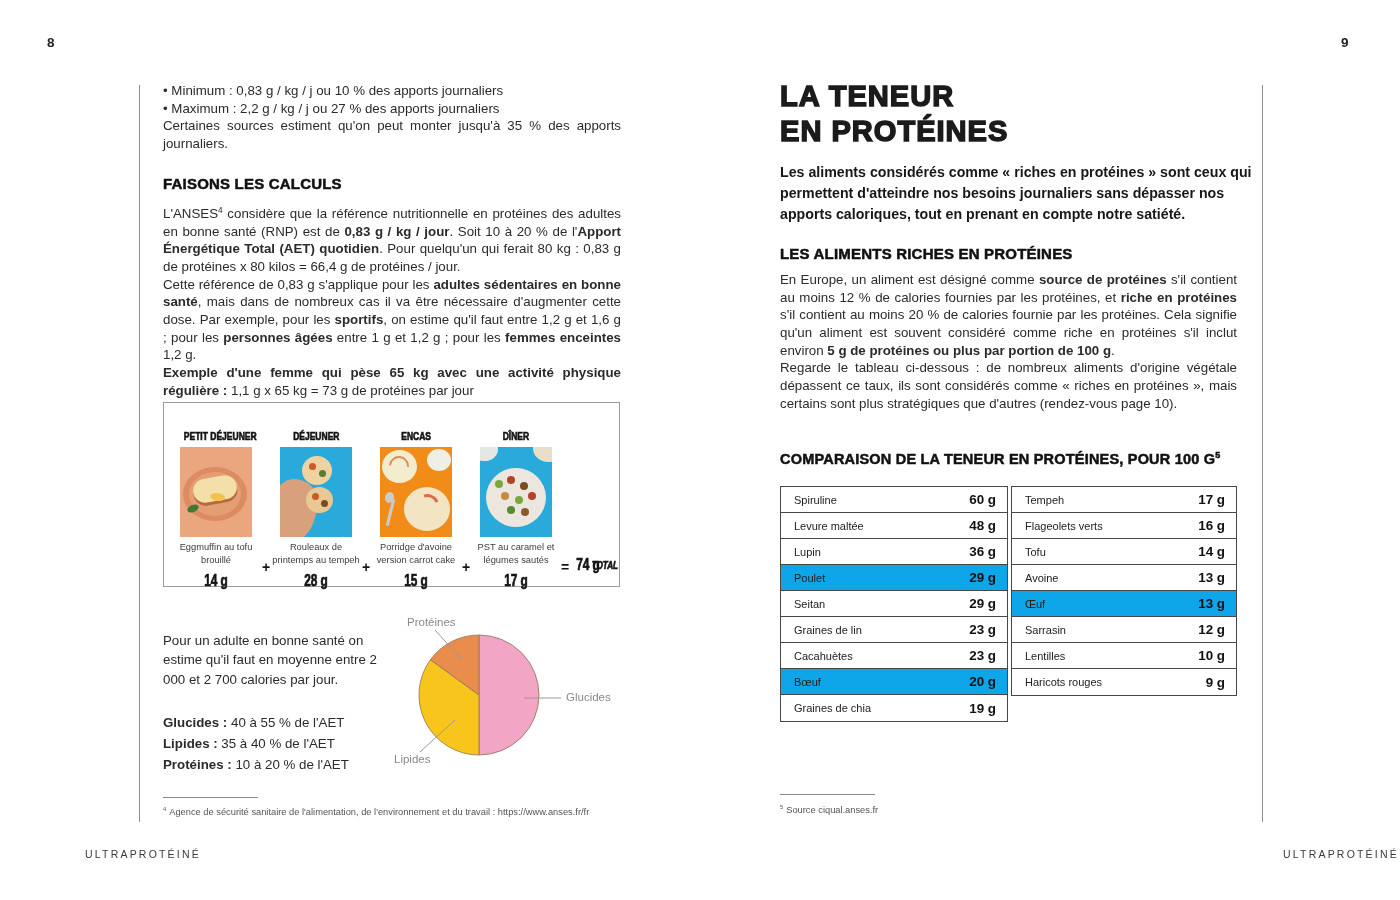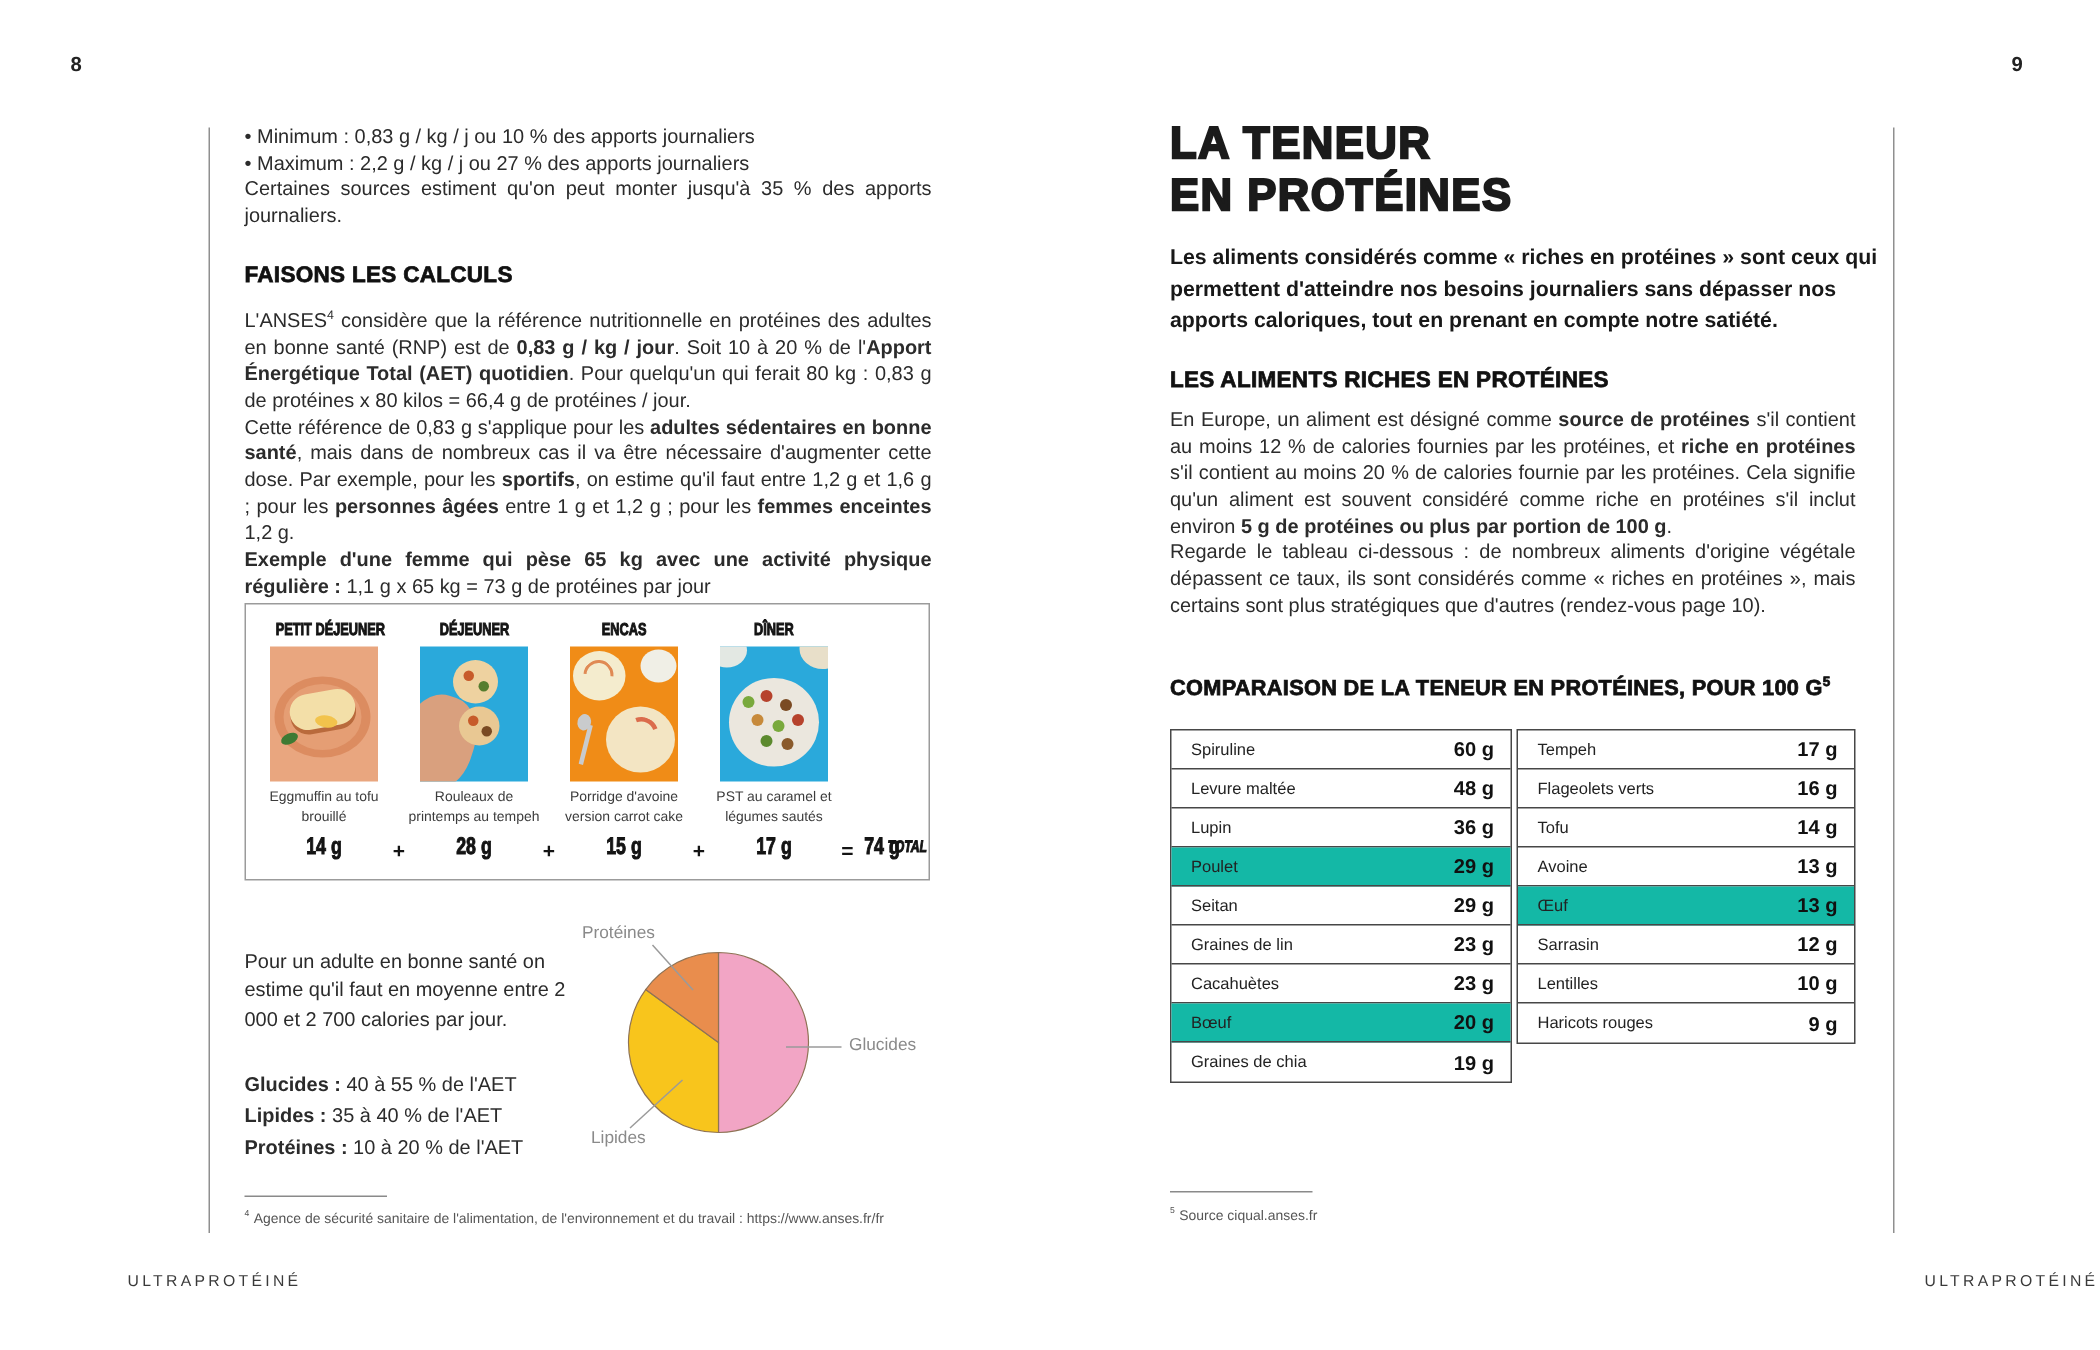--- a/index.html
+++ b/index.html
@@ -26,21 +26,21 @@
   .h-small { font-size:15px; font-weight:bold; color:#111;
              -webkit-text-stroke:0.5px #111; letter-spacing:0.2px; }
 
   #bullets { left:163px; top:82px; width:458px; }
   #calc-heading { left:163px; top:175px; }
   #calc-para { left:163px; top:205px; width:458px; }
 
   
   #meal-figure { left:163px; top:402px; width:457px; height:185px;
                  border:1px solid #9b9b9b; background:#fff; }
-  .meal-col { position:absolute; top:0; width:90px; height:100%;text-decoration:underline; }
+  .meal-col { position:absolute; top:16px; width:90px; height:100%;text-decoration:underline; }
   .cond { display:inline-block; transform:scaleX(0.74); transform-origin:50% 50%;
           font-weight:bold; color:#141414; -webkit-text-stroke:0.7px #141414; white-space:nowrap; }
   .meal-h { position:absolute; top:11px; width:100%; text-align:center; font-size:11.5px; }
   .photo { position:absolute; top:28px; left:9px; width:72px; height:90px; overflow:hidden; }
   .photo > div { position:absolute; }
   .meal-cap { position:absolute; top:122px; width:100%; text-align:center;
               font-size:9.3px; line-height:1.35; color:#3c3c3c; }
   .meal-g { position:absolute; top:153px; width:100%; text-align:center; font-size:16px; }
   .op { position:absolute; top:156px; width:20px; text-align:center;
         font-size:14px; font-weight:bold; color:#141414; }
@@ -86,21 +86,21 @@
   .p4-d6 { left:48px; top:45px; background:#B6422C; }
   .p4-d7 { left:27px; top:59px; background:#5C8A2E; }
   .p4-d8 { left:41px; top:61px; background:#8A5A2B; }
 
   
   #cal-text { left:163px; top:631px; width:220px; }
   #macros { margin-top:23px; }
   .macro-line { font-size:13.3px; line-height:21px; color:#2b2b2b; }
   #pie-svg { left:385px; top:612px; width:240px; height:165px; }
   .pie-label { position:absolute; font-size:11.5px; color:#8a8a8a; }
-  #lbl-proteines { left:388px; top:616px; }
+  #lbl-proteines { left:407px; top:616px; }
   #lbl-glucides  { left:566px; top:691px; }
   #lbl-lipides   { left:394px; top:753px; }
 
   
   .fn-rule { position:absolute; width:95px; height:1px; background:#8a8a8a; }
   #fn-rule-left  { left:163px; top:797px; }
   #fn-rule-right { left:780px; top:794px; }
   .fn { position:absolute; font-size:9.3px; color:#555; }
   #fn-left  { left:163px; top:807px; width:480px; }
   #fn-right { left:780px; top:805px; width:300px; }
@@ -116,21 +116,21 @@
   #sec-heading { left:780px; top:245px; }
   #rp-para { left:780px; top:271px; width:457px; }
   #tbl-heading { left:780px; top:451px; font-size:14.5px; }
 
   
   .ptable { position:absolute; top:486px; border:1px solid #474747; background:#fff; }
   #table-left  { left:780px;  width:228px; }
   #table-right { left:1011px; width:226px; }
   .trow { display:flex; height:26px; align-items:center; border-bottom:1px solid #474747; }
   .trow:last-child { border-bottom:none; }
-  .trow.hl { background:#14b8a6; }
+  .trow.hl { background:#0ea5e9; }
   .tname { flex:1; padding-left:13px; font-size:11px; color:#222; }
   .tval { width:52px; text-align:right; padding-right:11px; font-size:13.4px; font-weight:bold; color:#111; }
 </style>
 </head>
 <body>
 
 <div class="pnum" id="pn-left">8</div>
 <div class="vrule" id="vrule-left"></div>
 
 <div class="abs" id="bullets">

